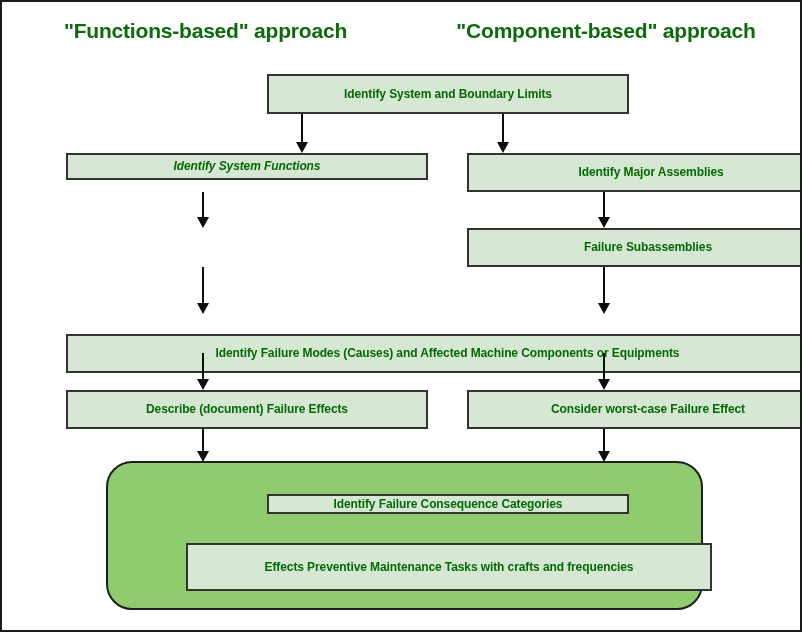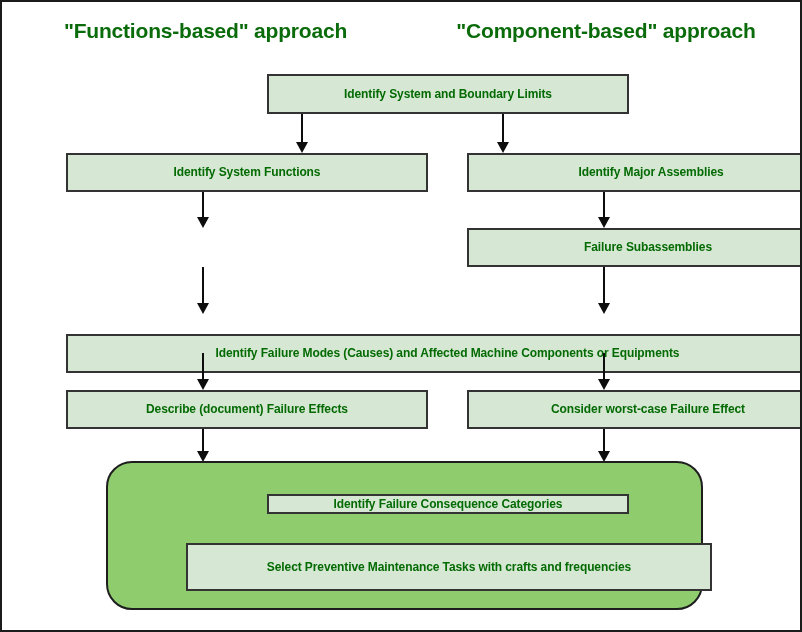--- a/index.html
+++ b/index.html
@@ -92,21 +92,21 @@
 
   <div class="arrow" style="left:300px; top:112px; height:39px;">
     <div class="shaft" style="height:28px;"></div>
     <div class="head" style="top:28px;"></div>
   </div>
   <div class="arrow" style="left:501px; top:112px; height:39px;">
     <div class="shaft" style="height:28px;"></div>
     <div class="head" style="top:28px;"></div>
   </div>
 
-  <div class="node" style="left:20px; top:151px; width:362px; height:39px;">Identify System Functions</div>
+  <div class="node" style="left:20px; top:151px; width:362px; height:27px;font-style:italic;">Identify System Functions</div>
 
   <div class="node" style="left:421px; top:151px; width:362px; height:39px;padding-left:12px;">Identify Major Assemblies</div>
 
   <div class="arrow" style="left:201px; top:190px; height:36px;">
     <div class="shaft" style="height:25px;"></div>
     <div class="head" style="top:25px;"></div>
   </div>
   <div class="arrow" style="left:602px; top:190px; height:36px;">
     <div class="shaft" style="height:25px;"></div>
     <div class="head" style="top:25px;"></div>
@@ -145,15 +145,15 @@
   </div>
   <div class="arrow" style="left:602px; top:427px; height:33px;">
     <div class="shaft" style="height:22px;"></div>
     <div class="head" style="top:22px;"></div>
   </div>
 
   <div class="group-box" style="left:104px; top:459px; width:597px; height:149px;"></div>
 
   <div class="node" style="left:221px; top:492px; width:362px; height:20px;">Identify Failure Consequence Categories</div>
 
-  <div class="node" style="left:140px; top:541px; width:526px; height:48px;">Select Preventive Maintenance Tasks with crafts and frequencies</div>
+  <div class="node" style="left:140px; top:541px; width:526px; height:48px;">Effects Preventive Maintenance Tasks with crafts and frequencies</div>
 
 </div>
 
 </body></html>

